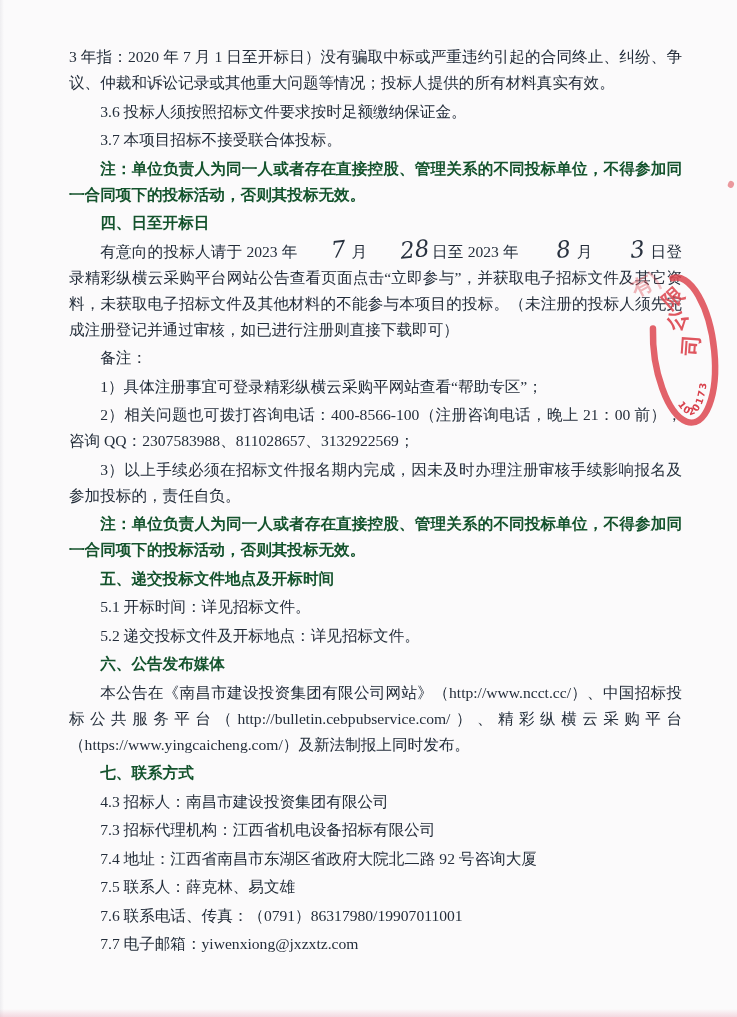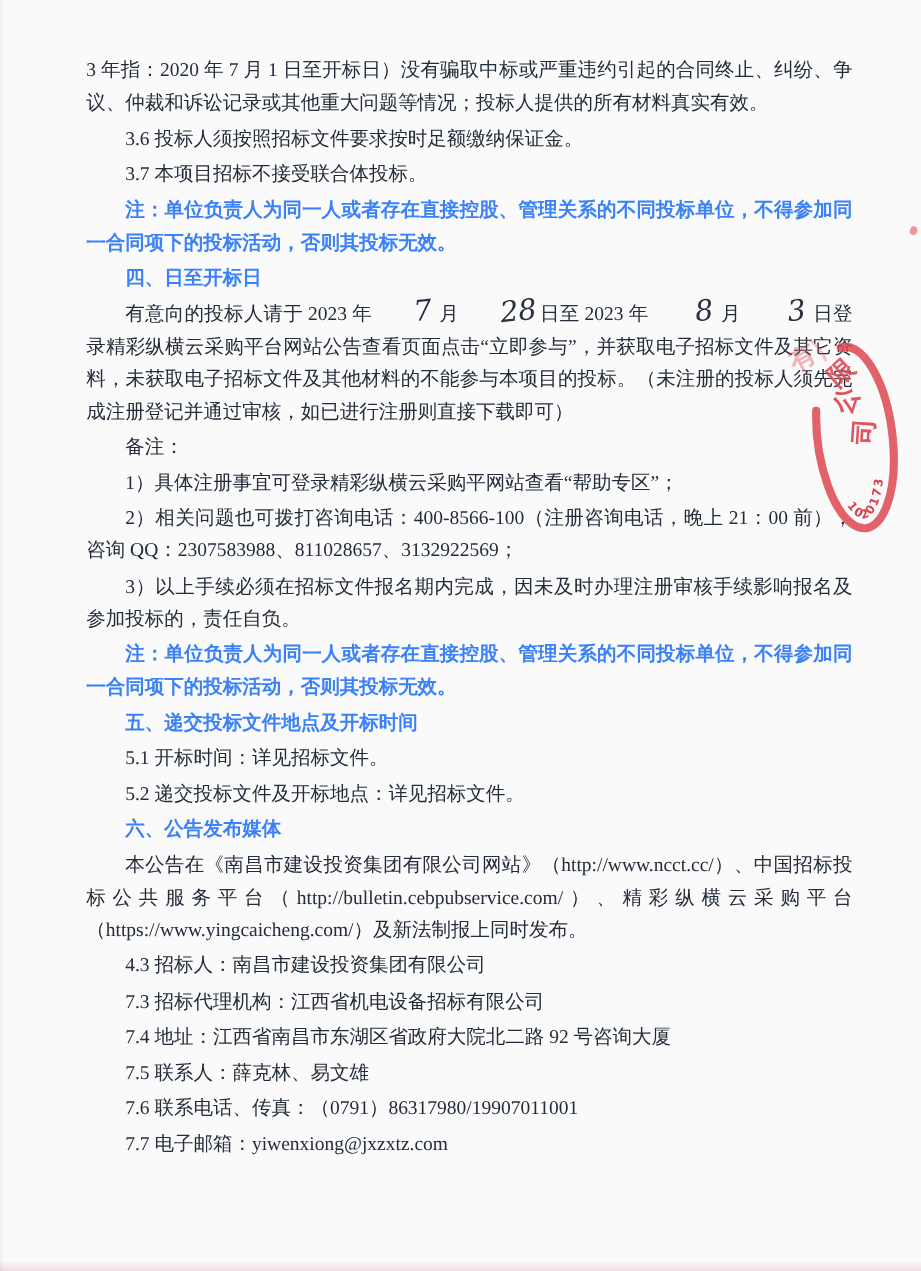--- a/index.html
+++ b/index.html
@@ -18,21 +18,21 @@
     line-height:26px;
   }
   .doc p{
     margin:0 0 2.5px 0;
     text-align:justify;
     text-indent:2em;
   }
   .doc p.noindent{text-indent:0;}
   .doc p.note, .doc p.heading{
     font-weight:bold;
-    color:#3b82f6;
+    color:#14532d;
   }
   .hw{
     font-family:"DejaVu Serif",serif;
     font-style:italic;
     font-size:23px;
     display:inline-block;
     transform:rotate(-6deg);
     line-height:0;
     margin:0 2px;
     vertical-align:-2px;
@@ -77,20 +77,21 @@
     <p class="body">备注：</p>
     <p class="body">1）具体注册事宜可登录精彩纵横云采购平网站查看“帮助专区”；</p>
     <p class="body">2）相关问题也可拨打咨询电话：400-8566-100（注册咨询电话，晚上 21：00 前），咨询 QQ：2307583988、811028657、3132922569；</p>
     <p class="body">3）以上手续必须在招标文件报名期内完成，因未及时办理注册审核手续影响报名及参加投标的，责任自负。</p>
     <p class="note">注：单位负责人为同一人或者存在直接控股、管理关系的不同投标单位，不得参加同一合同项下的投标活动，否则其投标无效。</p>
     <p class="heading">五、递交投标文件地点及开标时间</p>
     <p class="body">5.1 开标时间：详见招标文件。</p>
     <p class="body">5.2 递交投标文件及开标地点：详见招标文件。</p>
     <p class="heading">六、公告发布媒体</p>
     <p class="body">本公告在《南昌市建设投资集团有限公司网站》（http://www.ncct.cc/）、中国招标投标公共服务平台（http://bulletin.cebpubservice.com/）、精彩纵横云采购平台（https://www.yingcaicheng.com/）及新法制报上同时发布。</p>
+    <p class="heading">七、联系方式</p>
     <p class="body">4.3 招标人：南昌市建设投资集团有限公司</p>
     <p class="body">7.3 招标代理机构：江西省机电设备招标有限公司</p>
     <p class="body">7.4 地址：江西省南昌市东湖区省政府大院北二路 92 号咨询大厦</p>
     <p class="body">7.5 联系人：薛克林、易文雄</p>
     <p class="body">7.6 联系电话、传真：（0791）86317980/19907011001</p>
     <p class="body">7.7 电子邮箱：yiwenxiong@jxzxtz.com</p>
   </div>
 
 <svg class="seal" width="170" height="240" viewBox="0 0 170 240">
   <defs>

